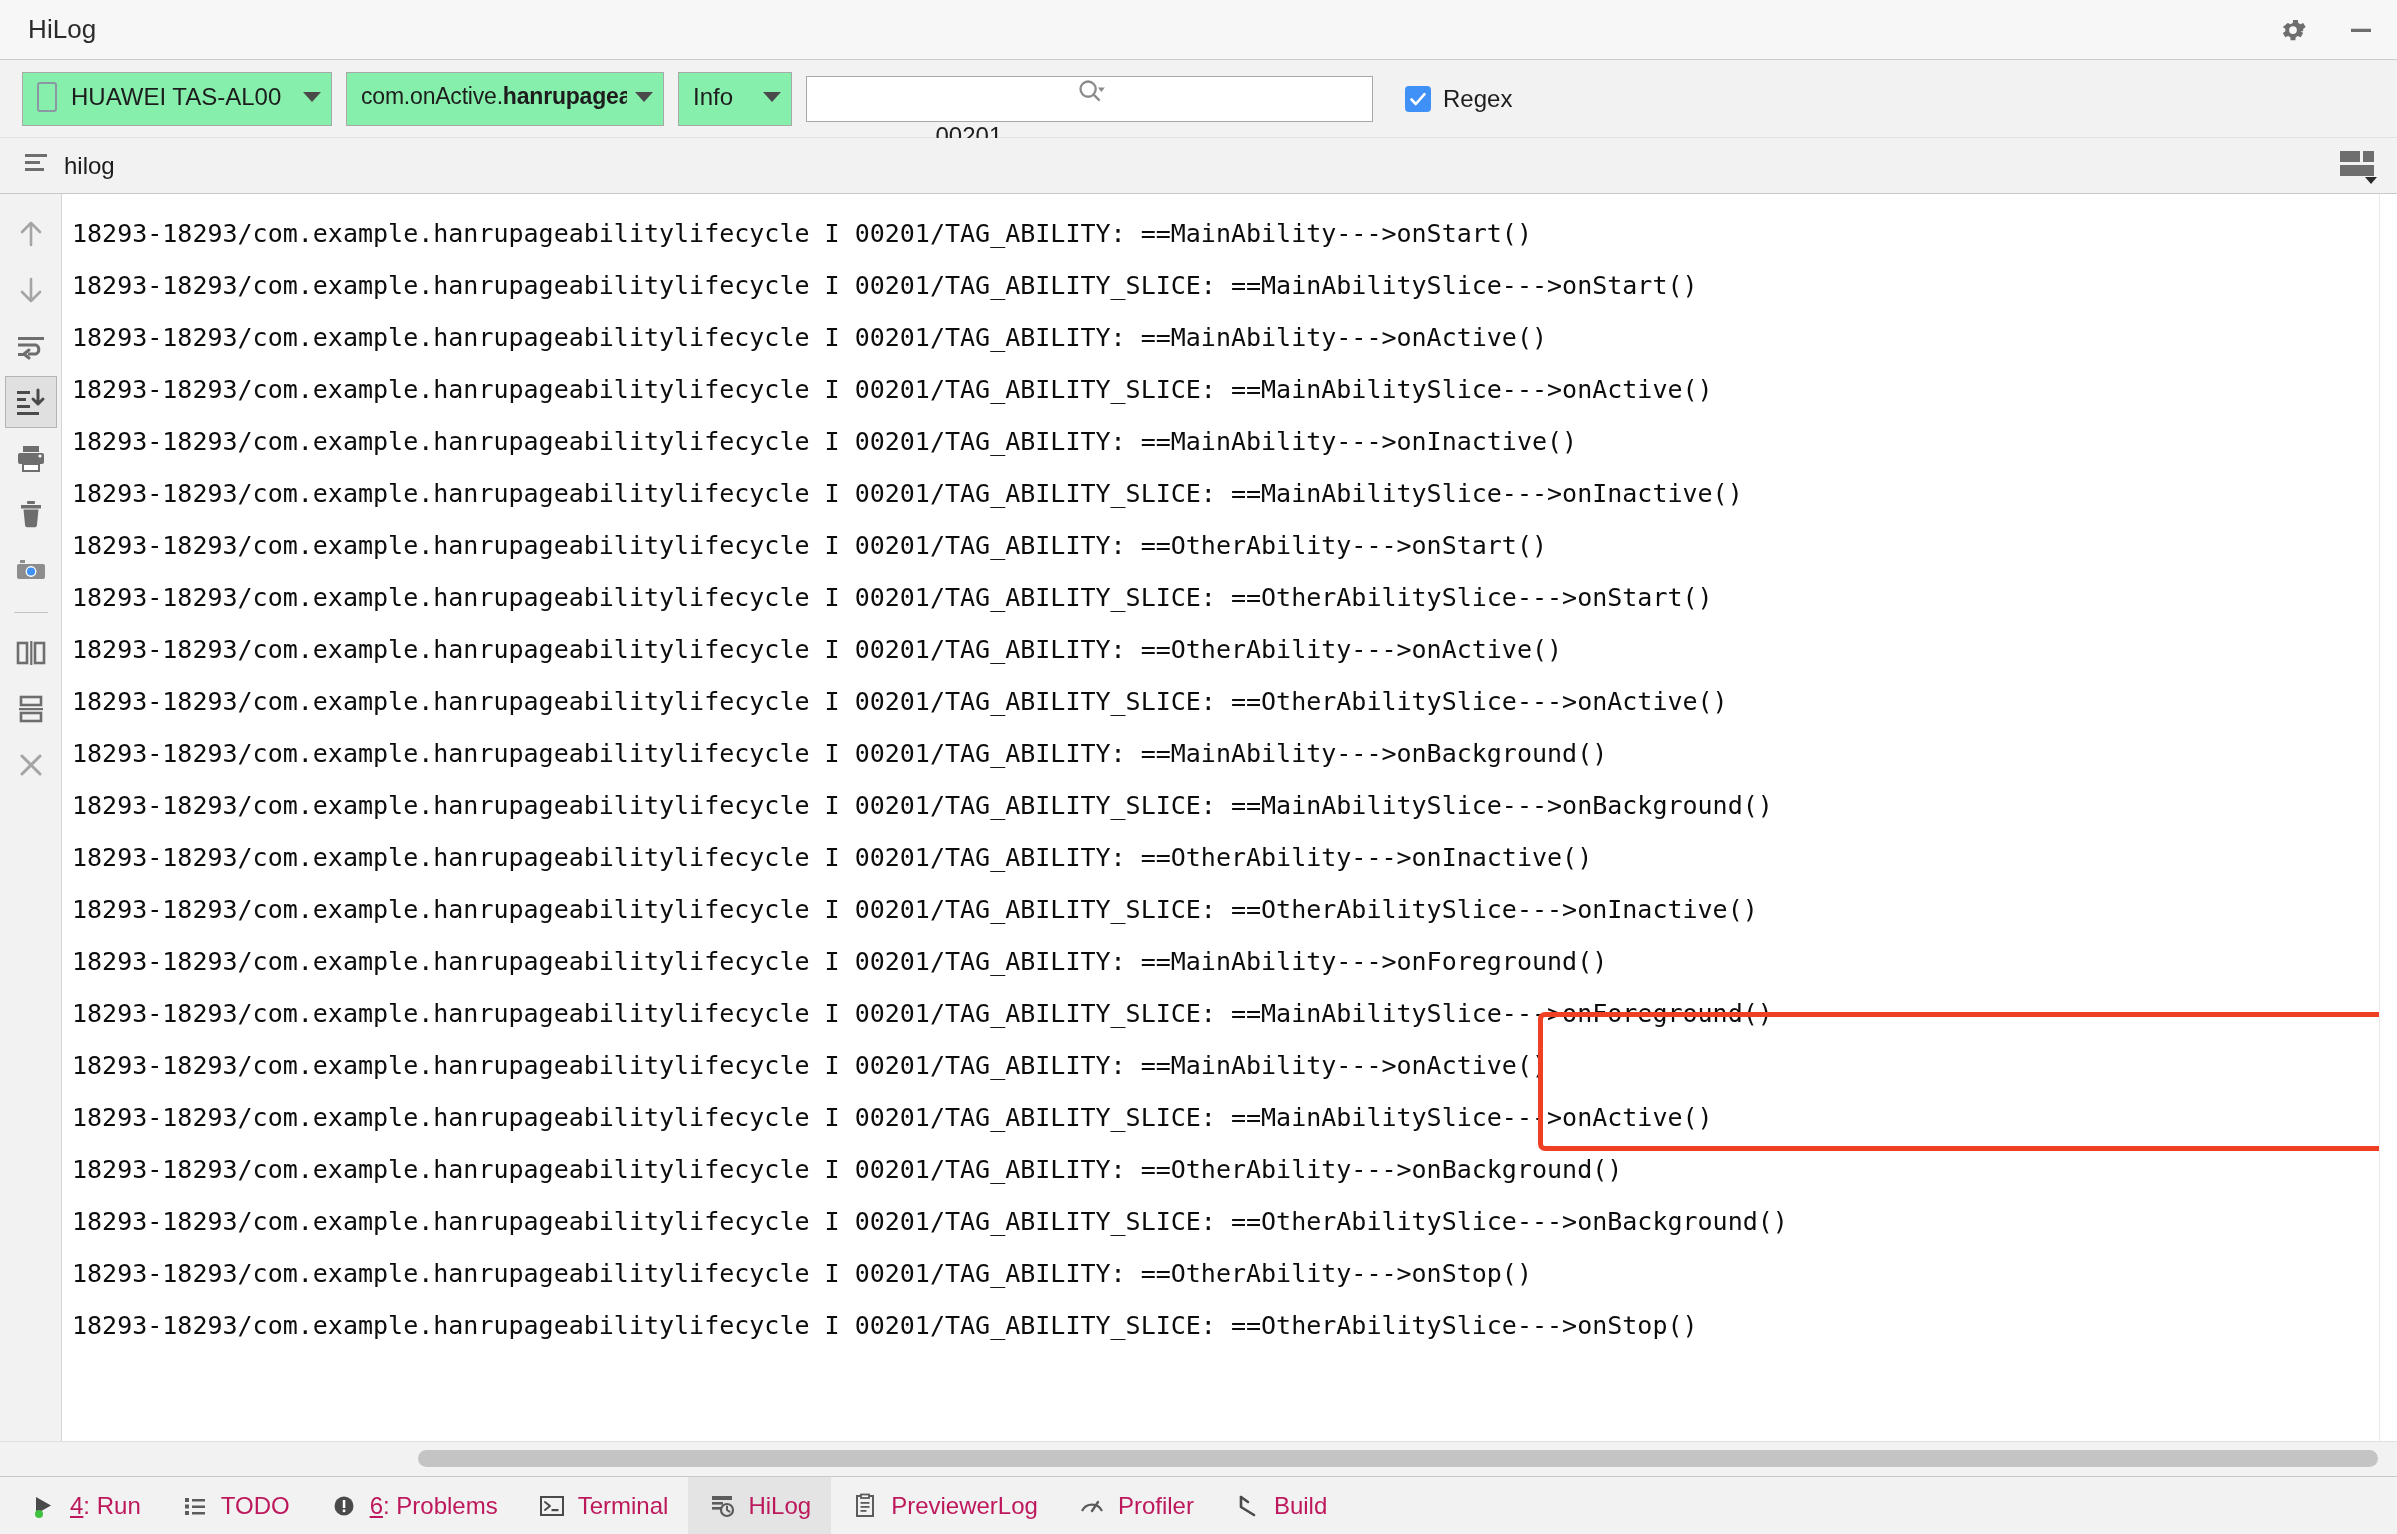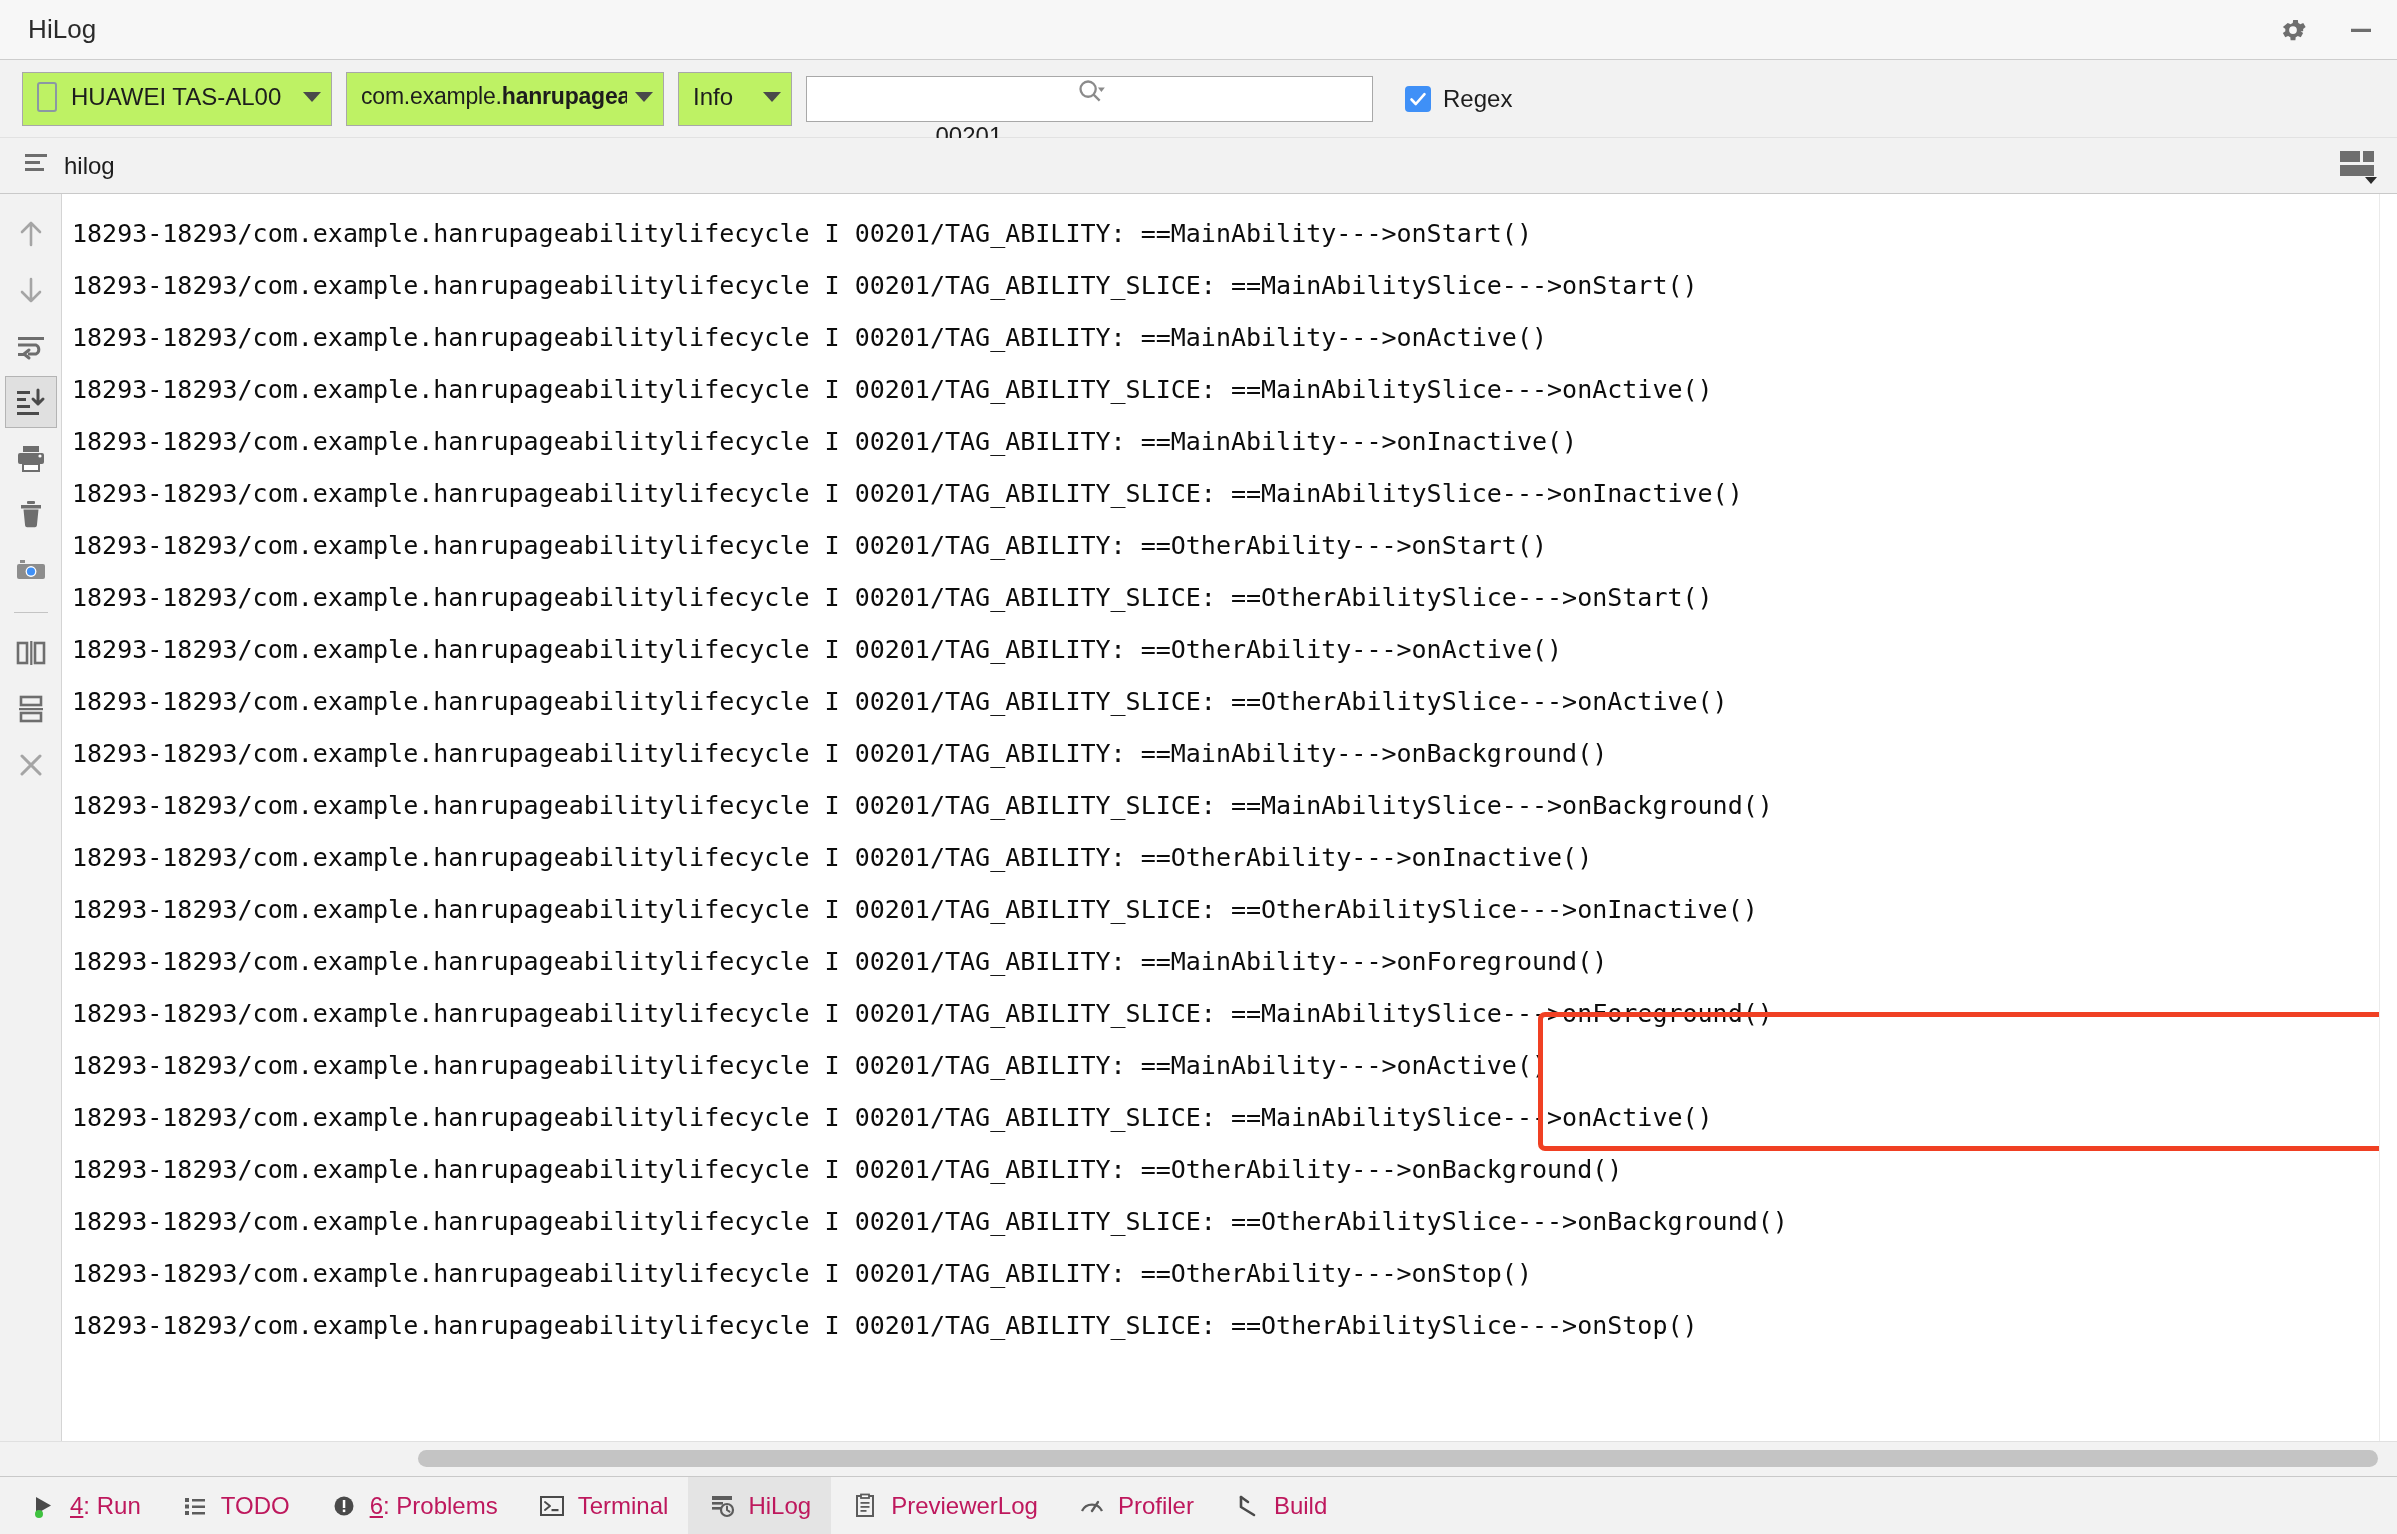--- a/index.html
+++ b/index.html
@@ -49,21 +49,21 @@
     height: 78px; min-height: 78px;
     background: #f2f2f2;
     display: flex; align-items: center;
     padding: 0 22px;
     box-sizing: border-box;
     gap: 14px;
     border-bottom: 1px solid #e2e2e2;
   }
   .combo {
     height: 54px;
-    background: #bef264;
+    background: #86efac;
     border: 1px solid #a8a8a8;
     box-sizing: border-box;
     display: flex;
     align-items: center;
     padding: 0 10px 4px 14px;
     font-size: 24px;
     color: #1d1d1d;
     position: relative;
     white-space: nowrap;
     overflow: hidden;
@@ -285,21 +285,21 @@
 
     <div class="combo" id="device-combo">
       <span class="lbl">
         <span class="phone-glyph"></span>
         <span>HUAWEI TAS-AL00</span>
       </span>
       <span class="caret"></span>
     </div>
 
     <div class="combo" id="package-combo">
-      <span class="lbl"><span>com.example.</span><span class="bold">hanrupageabilitylif</span></span>
+      <span class="lbl"><span>com.onActive.</span><span class="bold">hanrupageabilitylif</span></span>
       <span class="caret"></span>
     </div>
 
     <div class="combo" id="level-combo">
       <span class="lbl">Info</span>
       <span class="caret"></span>
     </div>
 
     <div class="searchbox">
       <span class="search-ic">

